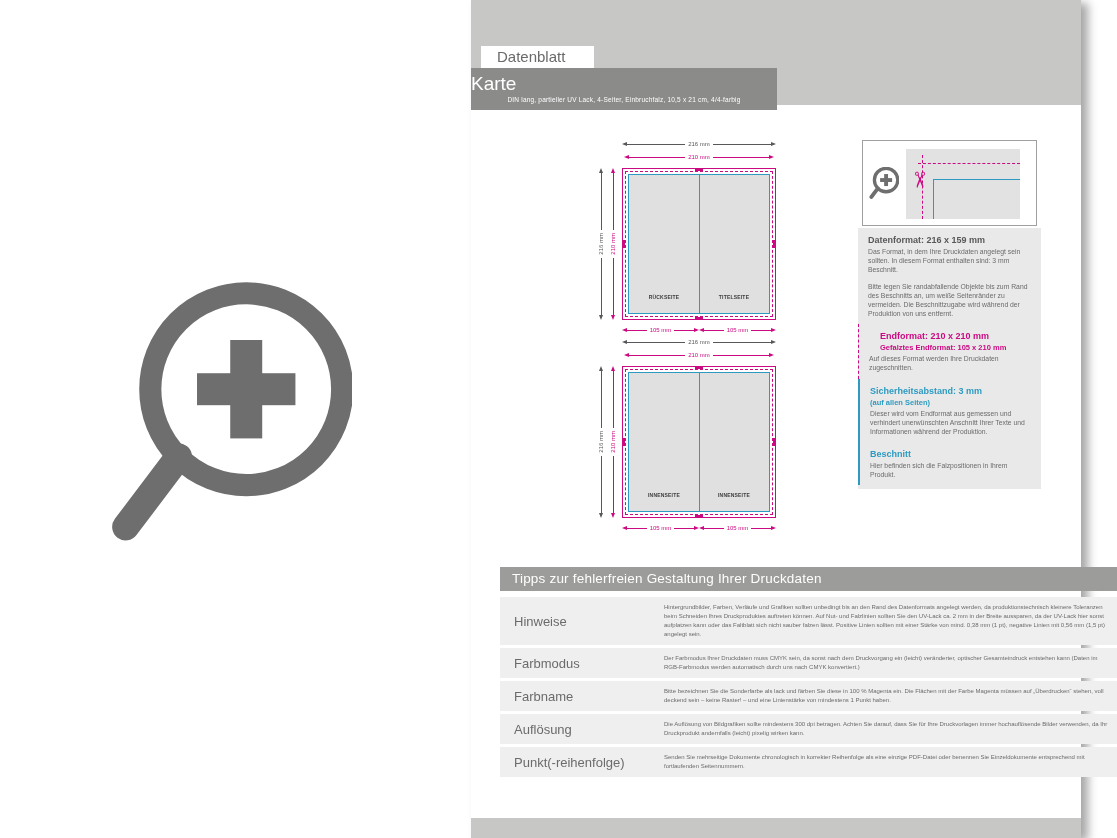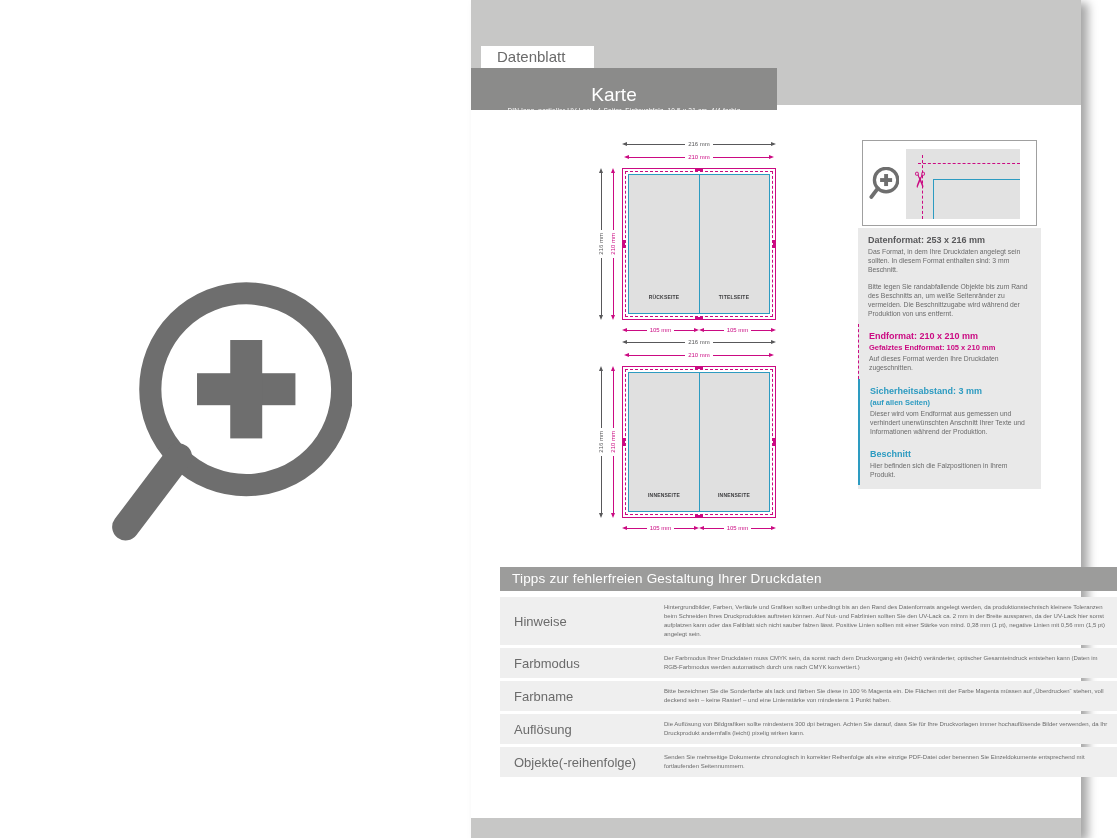--- a/index.html
+++ b/index.html
@@ -10,21 +10,21 @@
   .big-zoom { position:absolute; left:106px; top:282px; width:246px; height:271px; }
 
   
   .page { position:absolute; left:471px; top:0; width:610px; height:838px; background:#fff;
           box-shadow:7px 3px 9px rgba(0,0,0,0.35); }
   .topband { position:absolute; left:0; top:0; width:610px; height:105px; background:#c7c7c6; }
   .footband { position:absolute; left:0; bottom:0; width:610px; height:20px; background:#c7c7c6; }
   .tab { position:absolute; left:10px; top:46px; width:113px; height:28px; background:#fff;
          color:#6a6a6a; font-size:15px; line-height:22px; padding-left:16px; }
   .titlebar { position:absolute; left:0; top:68px; width:306px; height:42px; background:#8b8b8a; color:#fff; }
-  .titlebar .t { text-align:center; padding:16px 20px 0 0; font-size:19px; }
+  .titlebar .t { text-align:left; padding:5px 20px 0 0; font-size:19px; }
   .titlebar .st { text-align:center; font-size:6.5px; margin-top:1px; letter-spacing:0.2px; }
 
   
   .dimh { position:absolute; display:flex; align-items:center; height:10px; font-size:6px; }
   .dimh .ln { flex:1; height:1px; background:currentColor; }
   .dimh .lab { padding:0 3px; white-space:nowrap; }
   .dimh .ah { width:0; height:0; border-top:2.5px solid transparent; border-bottom:2.5px solid transparent; }
   .dimh .ah.l { border-right:5px solid; }
   .dimh .ah.r { border-left:5px solid; }
   .dimv { position:absolute; display:flex; flex-direction:column; align-items:center; width:12px; font-size:6px; }
@@ -65,21 +65,21 @@
                     transform:rotate(90deg); line-height:1; }
 
   
   .infocol { position:absolute; left:387px; top:228px; width:183px; background:#e9e9e9; padding-bottom:4px; }
   .infocol section { padding:7px 8px 6px 10px; }
   .infocol h3 { font-size:9px; margin-bottom:2px; color:#58585a; }
   .infocol .sub { font-size:7.5px; font-weight:bold; margin-bottom:2px; }
   .infocol p { font-size:6.8px; line-height:1.35; color:#6b6b6b; margin-bottom:7px; }
   .infocol p:last-child { margin-bottom:0; }
   .sec-end { border-left:1px dashed #cb0a82; }
-  .sec-end h3, .sec-end .sub { color:#cb0a82; }
+  .sec-end h3, .sec-end .sub { color:#cb0a82;margin-left:11px; }
   .sec-sich, .sec-falz { border-left:2px solid #2d9bc1; }
   .sec-sich h3, .sec-sich .sub, .sec-falz h3 { color:#2d9bc1; }
 
   
   .tips { position:absolute; left:29px; top:567px; width:620px; }
   .tips-header { background:#9c9c9b; color:#fff; font-size:13.5px; padding:4px 0 5px 12px;
                  letter-spacing:0.2px; margin-bottom:6px; }
   .tip-row { display:flex; align-items:center; background:#efefef; margin-bottom:3px;
              padding:6px 10px 6px 14px; }
   .tip-label { width:150px; flex-shrink:0; font-size:13px; color:#6b6b6b; }
@@ -233,21 +233,21 @@
       <div class="mini">
         <div class="dash-h"></div>
         <div class="dash-v"></div>
         <div class="blue-corner"></div>
         <span class="scissors">✂</span>
       </div>
     </div>
 
     <div class="infocol">
       <section class="sec-daten">
-        <h3>Datenformat: 253 x 216 mm</h3>
+        <h3>Datenformat: 216 x 159 mm</h3>
         <p>Das Format, in dem Ihre Druckdaten angelegt sein sollten. In diesem Format enthalten sind: 3 mm Beschnitt.</p>
         <p>Bitte legen Sie randabfallende Objekte bis zum Rand des Beschnitts an, um weiße Seitenränder zu vermeiden. Die Beschnittzugabe wird während der Produktion von uns entfernt.</p>
       </section>
       <section class="sec-end">
         <h3>Endformat: 210 x 210 mm</h3>
         <div class="sub">Gefalztes Endformat: 105 x 210 mm</div>
         <p>Auf dieses Format werden Ihre Druckdaten zugeschnitten.</p>
       </section>
       <section class="sec-sich">
         <h3>Sicherheitsabstand: 3 mm</h3>
@@ -272,19 +272,19 @@
       </div>
       <div class="tip-row">
         <div class="tip-label">Farbname</div>
         <div class="tip-text">Bitte bezeichnen Sie die Sonderfarbe als lack und färben Sie diese in 100 % Magenta ein. Die Flächen mit der Farbe Magenta müssen auf „Überdrucken“ stehen, voll deckend sein – keine Raster! – und eine Linienstärke von mindestens 1 Punkt haben.</div>
       </div>
       <div class="tip-row">
         <div class="tip-label">Auflösung</div>
         <div class="tip-text">Die Auflösung von Bildgrafiken sollte mindestens 300 dpi betragen. Achten Sie darauf, dass Sie für Ihre Druckvorlagen immer hochauflösende Bilder verwenden, da Ihr Druckprodukt andernfalls (leicht) pixelig wirken kann.</div>
       </div>
       <div class="tip-row">
-        <div class="tip-label">Objekte(-reihenfolge)</div>
+        <div class="tip-label">Punkt(-reihenfolge)</div>
         <div class="tip-text">Senden Sie mehrseitige Dokumente chronologisch in korrekter Reihenfolge als eine einzige PDF-Datei oder benennen Sie Einzeldokumente entsprechend mit fortlaufenden Seitennummern.</div>
       </div>
     </div>
 
   </div>
 </div>
 
 </body></html>

